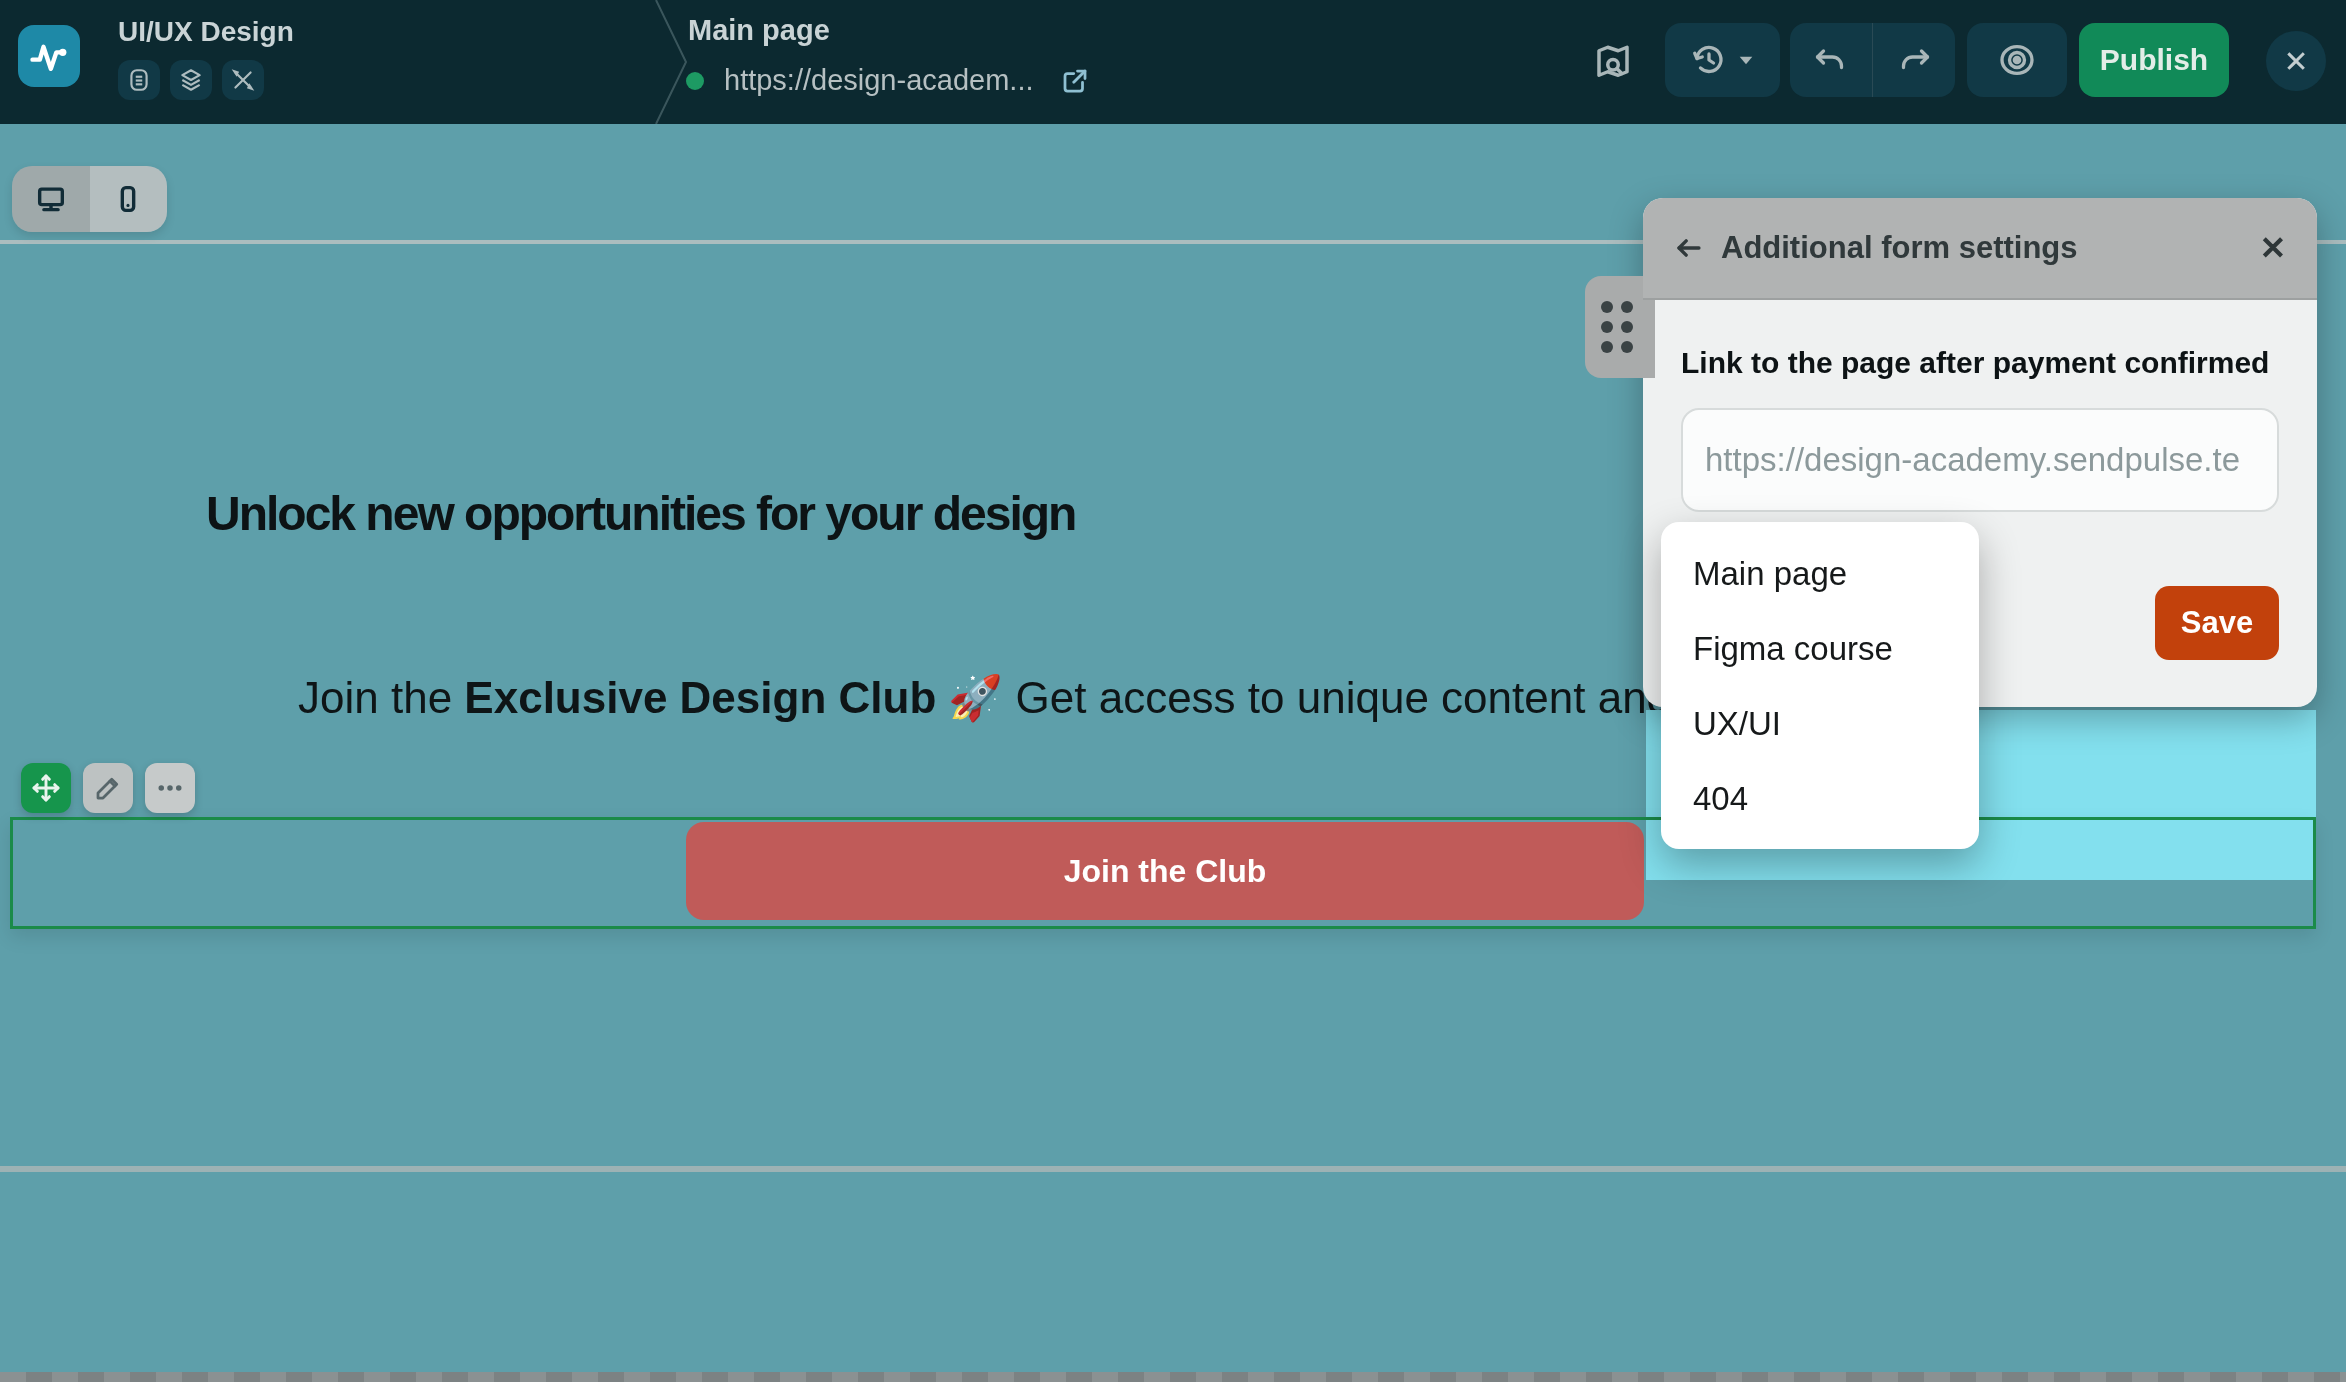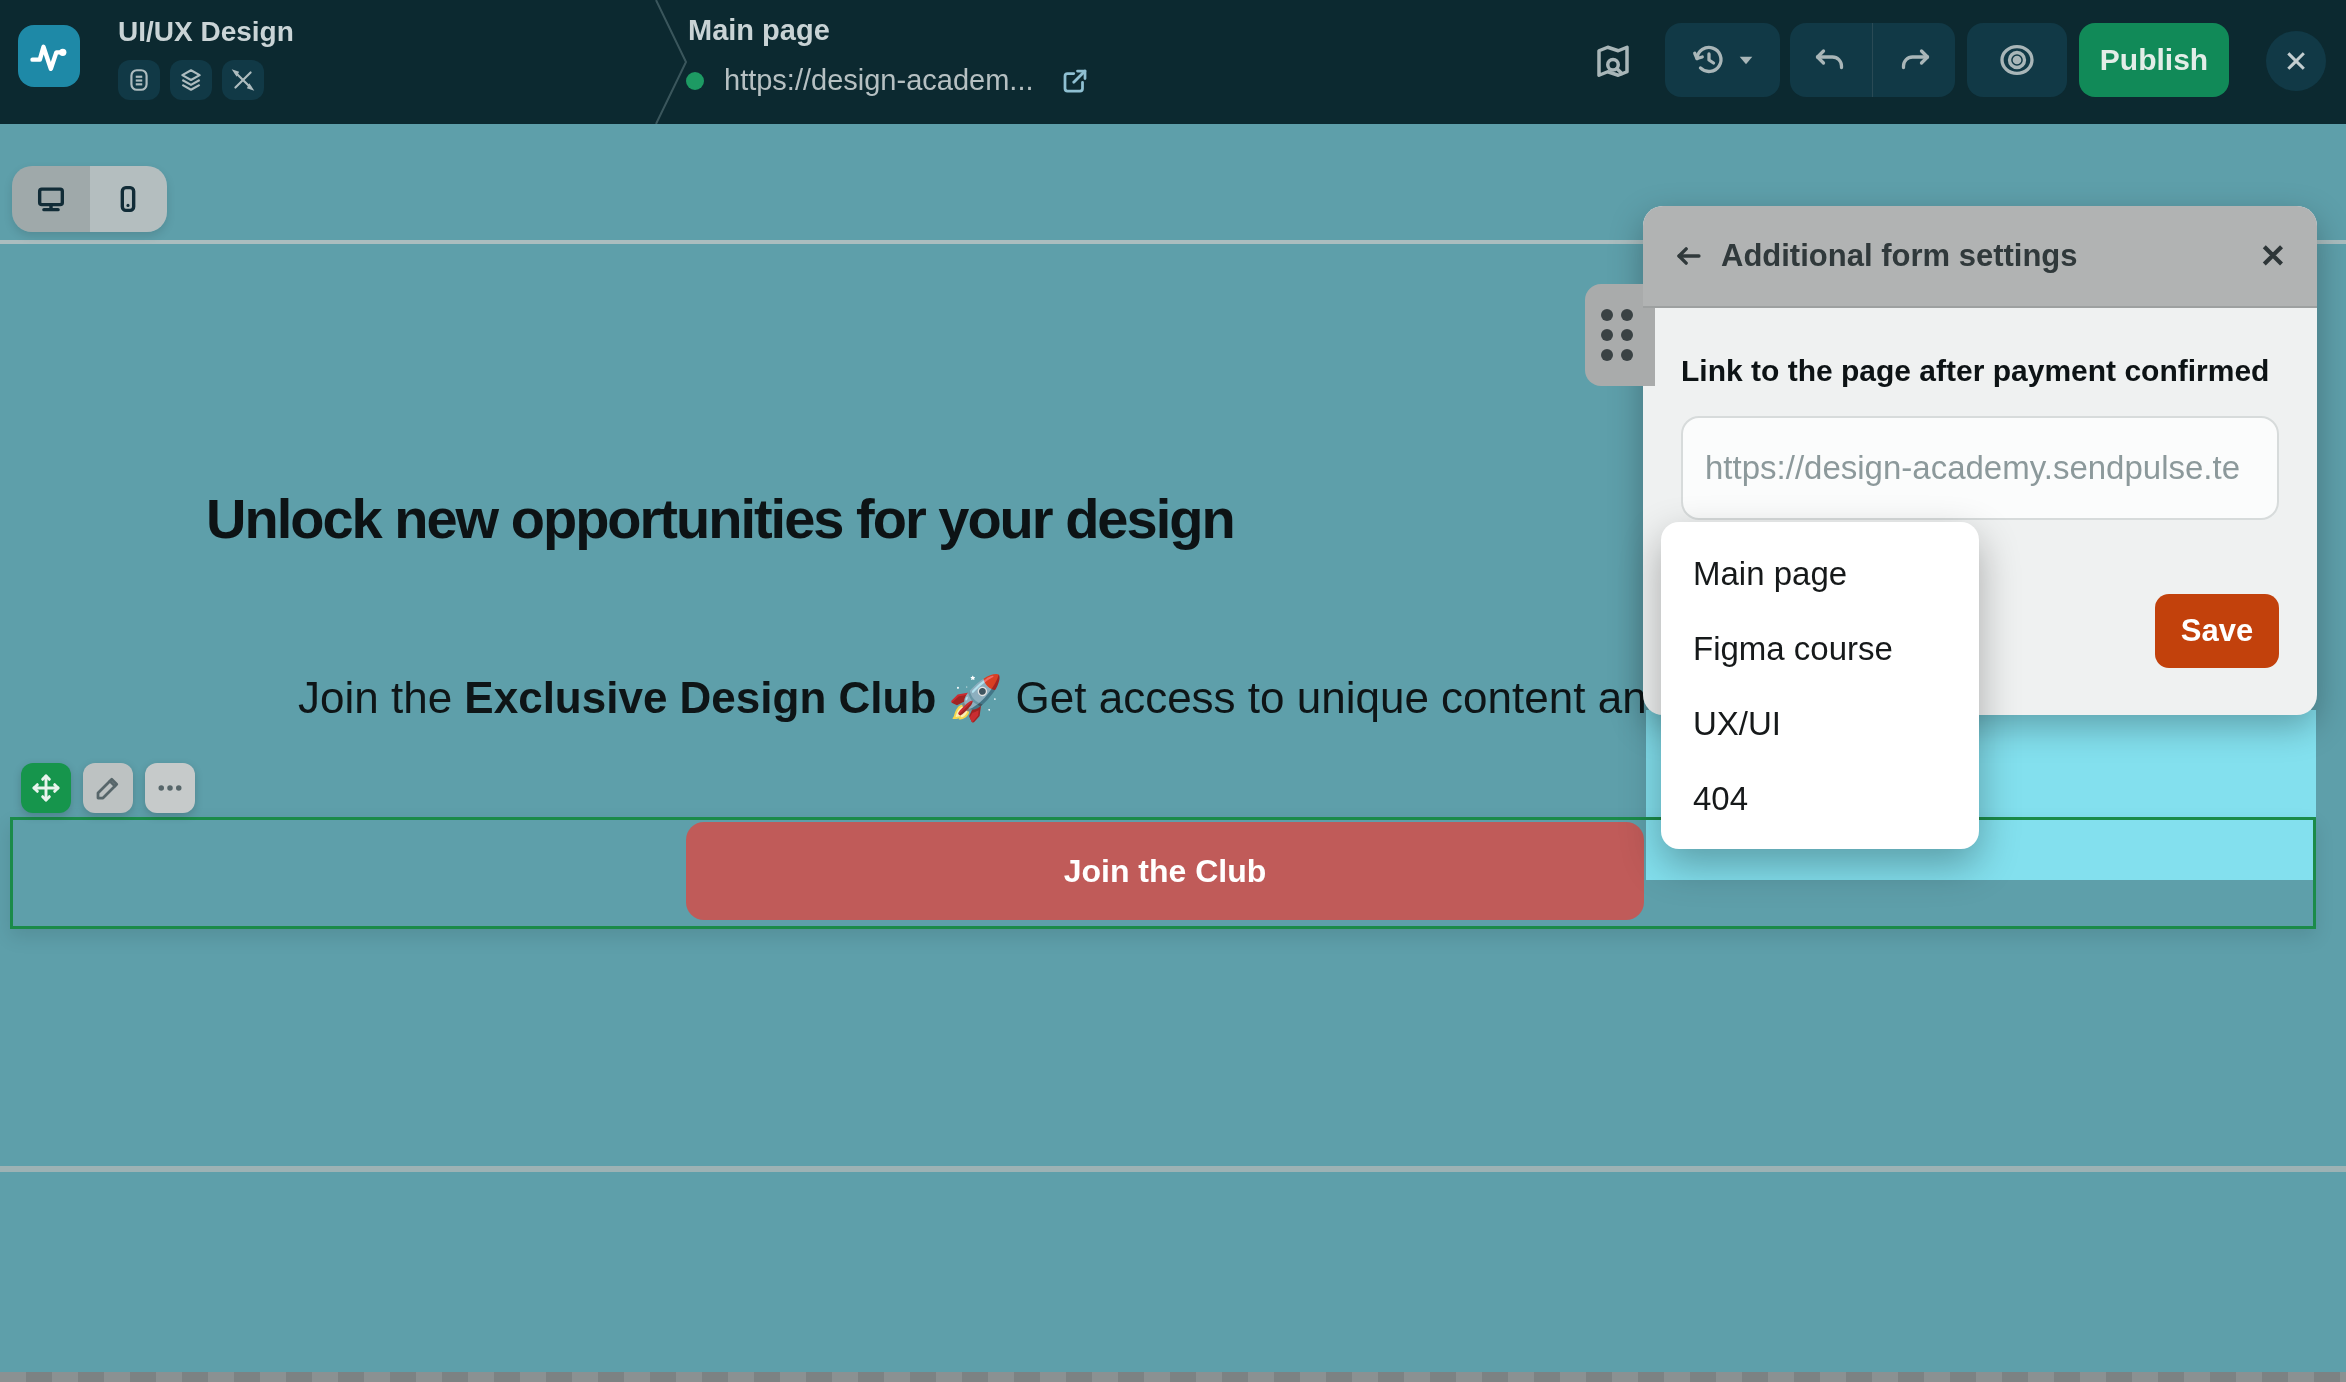--- a/index.html
+++ b/index.html
@@ -38,38 +38,38 @@
   
   .device-toggle{position:absolute;left:12px;top:166px;width:155px;height:66px;border-radius:20px;overflow:hidden;
           display:flex;z-index:10;box-shadow:0 4px 10px rgba(0,0,0,.12);}
   .seg{width:50%;display:flex;align-items:center;justify-content:center;color:#112C37;cursor:pointer;}
   .seg-desktop{background:#9FA9AA;}
   .seg-mobile{background:#B4BEBF;}
   .divider-top{position:absolute;left:0;top:240px;width:2346px;height:4px;background:#B9C2C3;opacity:.85;z-index:1;}
   .divider-bottom{position:absolute;left:0;top:1166px;width:2346px;height:6px;background:#ADB6B6;opacity:.8;z-index:1;}
   .strip-bottom{position:absolute;left:0;top:1372px;width:2346px;height:10px;
           background:repeating-linear-gradient(90deg,#8B9192 0 26px,#7C8283 26px 52px);z-index:1;}
-  .hero-heading{position:absolute;left:206px;top:486px;font-size:56px;font-weight:800;color:#0D1315;
+  .hero-heading{position:absolute;left:206px;top:486px;font-size:48px;font-weight:800;color:#0D1315;
           letter-spacing:-2px;white-space:nowrap;z-index:2;}
   .hero-sub{position:absolute;left:298px;top:672px;font-size:44px;color:#0E1517;white-space:nowrap;z-index:2;}
   .hero-sub b{font-weight:800;}
   .cyan-highlight{position:absolute;left:1646px;top:710px;width:670px;height:170px;background:#83E0EE;z-index:3;}
   .selected-row{position:absolute;left:10px;top:817px;width:2300px;height:106px;border:3px solid #1B8B49;
           box-shadow:0 8px 18px rgba(0,0,0,.10);z-index:4;}
   .cta-btn{position:absolute;left:686px;top:822px;width:958px;height:98px;border-radius:18px;background:#C05B59;
           color:#ffffff;font-size:32px;font-weight:700;display:flex;align-items:center;justify-content:center;
           cursor:pointer;z-index:5;}
   .widget-toolbar{position:absolute;left:21px;top:763px;display:flex;gap:12px;z-index:6;}
   .wt-chip{width:50px;height:50px;border-radius:12px;display:flex;align-items:center;justify-content:center;
           cursor:pointer;box-shadow:0 3px 8px rgba(0,0,0,.18);}
   .wt-move{background:#16954C;color:#E9F4ED;}
   .wt-edit{background:#BDC2C2;color:#57666A;}
   .wt-more{background:#C6CACA;color:#57666A;}
   
-  .panel{position:absolute;left:1643px;top:206px;width:674px;height:509px;border-radius:20px;background:#EFF1F1;
+  .panel{position:absolute;left:1643px;top:198px;width:674px;height:509px;border-radius:20px;background:#EFF1F1;
           box-shadow:0 12px 34px rgba(0,0,0,.28);z-index:50;}
   .drag-handle{position:absolute;left:-58px;top:78px;width:70px;height:102px;background:#A9ABAB;
           border-radius:16px 0 0 16px;cursor:grab;display:flex;align-items:center;justify-content:flex-start;
           padding-left:16px;box-sizing:border-box;}
   .dots-grid{display:grid;grid-template-columns:repeat(2,12px);grid-auto-rows:12px;gap:8px;}
   .dots-grid span{width:12px;height:12px;border-radius:50%;background:#3A4244;}
   .panel-header{position:absolute;left:0;top:0;width:674px;height:100px;background:#B1B3B3;
           border-bottom:2px solid #9DA0A0;border-radius:20px 20px 0 0;}
   .back-arrow{position:absolute;left:24px;top:28px;width:44px;height:44px;color:#30393B;cursor:pointer;
           display:flex;align-items:center;justify-content:center;}

